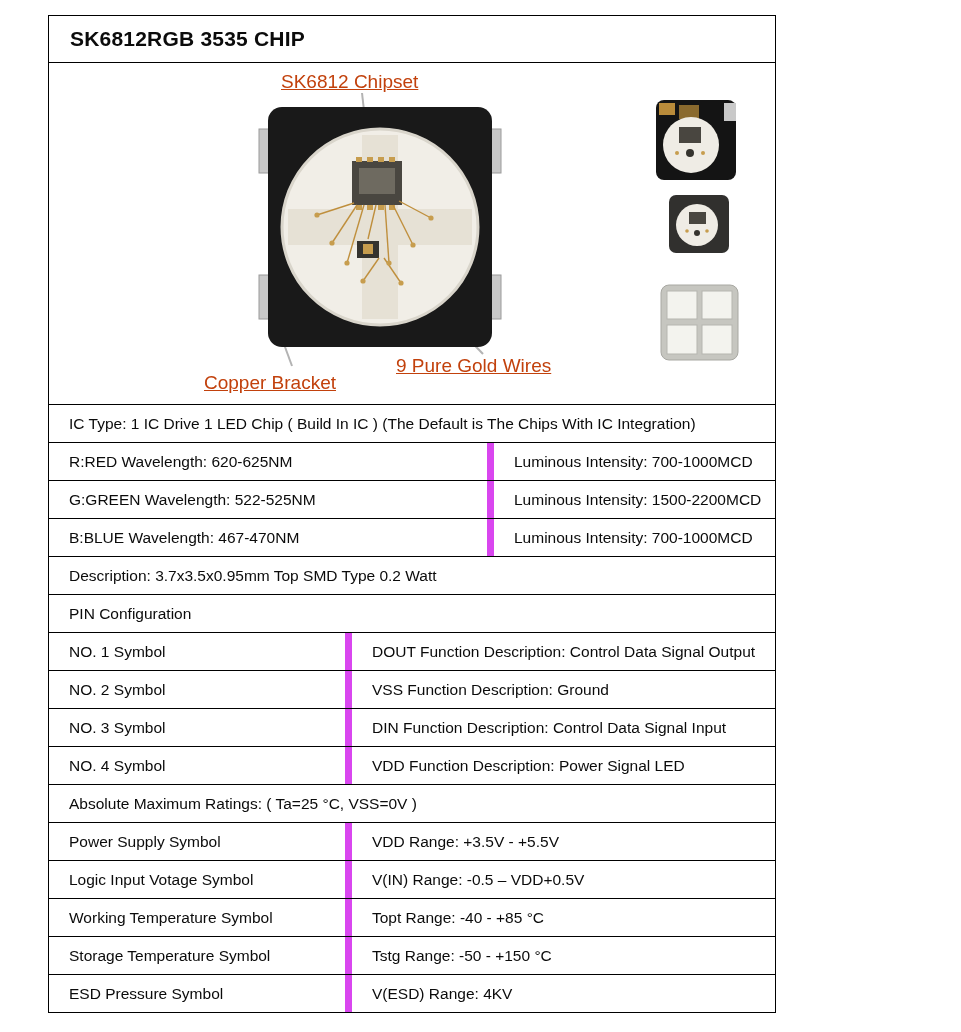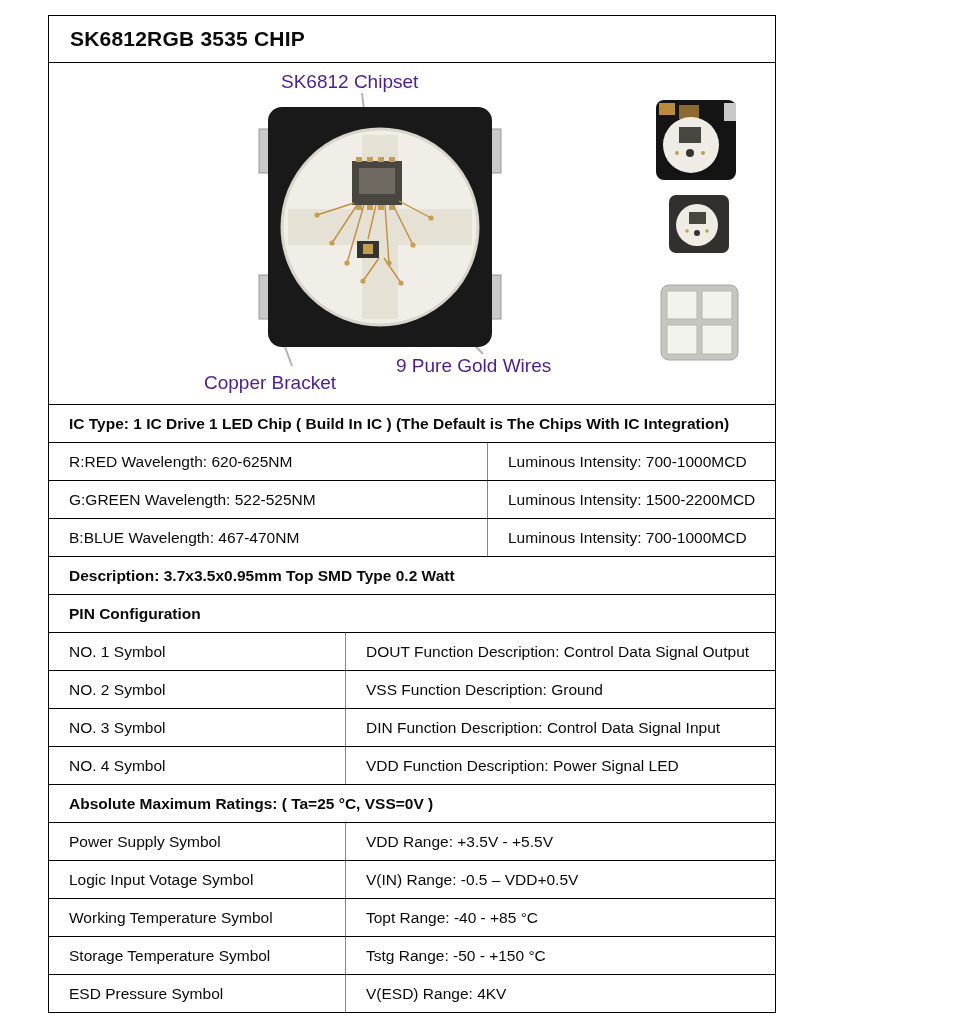--- a/index.html
+++ b/index.html
@@ -17,32 +17,32 @@
   }
   .sheet > div{border-bottom:1px solid #000;}
   .sheet > div:last-child{border-bottom:none;}
   .title-row{
     height:47px;display:flex;align-items:center;
     padding:0 21px;font-size:21px;font-weight:bold;letter-spacing:.2px;
   }
   .figure{height:342px;position:relative;background:#fff;}
   .figure svg{position:absolute;left:0;top:0;}
   .fig-label{
-    position:absolute;color:#4c1d95;font-size:19px;white-space:nowrap;
+    position:absolute;color:#c2410c;font-size:19px;white-space:nowrap;text-decoration:underline;
   }
   .row{display:flex;align-items:stretch;}
   .cell{
     padding:9px 20px;font-size:15.5px;line-height:19px;
     white-space:nowrap;overflow:hidden;
   }
   .cell.full{width:100%;}
-  .cell.bold{font-weight:700;}
+  .cell.bold{font-weight:400;}
   .split50 .c1{width:438px;}
   .split34 .c1{width:296px;}
-  .row .c2{flex:1;border-left:1px solid #d946ef;}
+  .row .c2{flex:1;border-left:7px solid #d946ef;}
 </style>
 </head>
 <body>
 
 <div class="sheet">
 
   <div class="title-row">
     <span>SK6812RGB 3535 CHIP</span>
   </div>
 

